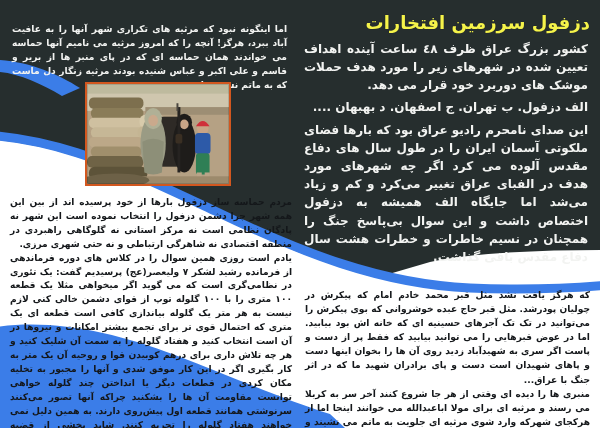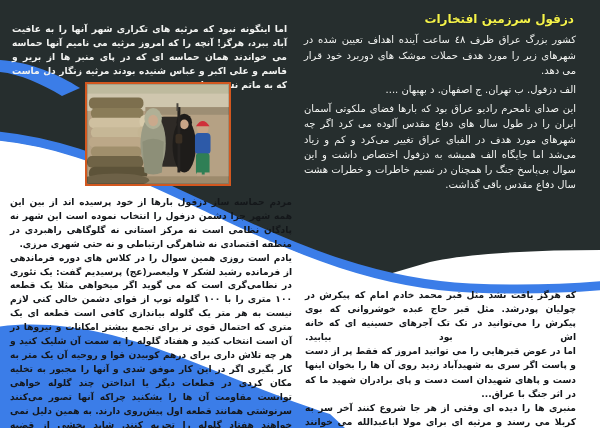--- a/index.html
+++ b/index.html
@@ -28,36 +28,36 @@
   .right-col{
     position:absolute;
     top:12px;
     right:8px;
     width:288px;
     text-align:right;
     direction:rtl;
   }
   .title{
     color:#f5f34a;
-    font-size:12px;
+    font-size:18px;
     font-weight:bold;
     letter-spacing:0px;
-    margin:0 18px 6px 0;
+    margin:0 2px 6px 0;
     text-align:right;
     line-height:1.2;
     text-shadow:0 0 1px rgba(0,0,0,.4);
   }
   .dark-body{
     color:#f2f3f1;
-    font-size:10px;
+    font-size:12px;
     line-height:1.52;
     text-align:justify;
     text-align-last:right;
-    margin:0 16px 4px 0;
-    font-weight:400;
+    margin:0 4px 4px 0;
+    font-weight:700;
   }
   .dark-body.center-ish{
     text-align:justify;
     text-align-last:center;
   }
   .dark-body.rag{
     text-align:center;
     text-align-last:right;
   }
 
@@ -109,21 +109,21 @@
     top:288px;right:10px;
     width:285px;
     color:#14171a;
     font-size:9.1px;
     line-height:1.55;
     text-align:justify;
     text-align-last:right;
     direction:rtl;
     font-weight:700;
   }
-  .right-lower p{margin:0 14px 0 0;}
+  .right-lower p{margin:0 0 0 0;}
   .right-lower p.just{text-align:justify;text-align-last:justify;}
 </style>
 </head>
 <body>
 
 <div class="page">
 
   <svg class="bg-svg" viewBox="0 0 600 428" preserveAspectRatio="none">
     <defs>
       <clipPath id="pageclip">
@@ -231,17 +231,17 @@
 
   </div>
 
   <div class="left-body">
     <p>مردم حماسه ساز دزفول بارها از خود پرسیده اند از بین این همه شهر چرا دشمن دزفول را انتخاب نموده است این شهر نه پادگان  نظامی است نه مرکز استانی نه گلوگاهی راهبردی در منطقه اقتصادی نه شاهرگی ارتباطی و نه حتی شهری مرزی.</p>
     <p>یادم است روزی همین سوال را در کلاس های دوره فرماندهی از فرمانده رشید لشکر ۷ ولیعصر(عج) پرسیدیم گفت: یک تئوری در نظامی‌گری است که می گوید اگر میخواهی مثلا یک قطعه ۱۰۰ متری را با ۱۰۰ گلوله توپ از قوای دشمن خالی کنی لازم نیست به هر متر یک گلوله بیاندازی کافی است قطعه ای یک متری که احتمال قوی تر برای تجمع بیشتر امکانات و نیروها در آن است انتخاب کنید و هفتاد گلوله را به سمت آن شلیک کنید و هر چه تلاش داری برای درهم کوبیدن قوا و روحیه آن یک متر به کار بگیری اگر در این کار موفق شدی و آنها را مجبور به تخلیه مکان کردی در قطعات دیگر یا انداختن چند گلوله خواهی توانست مقاومت آن ها را بشکنید چراکه آنها تصور می‌کنند سرنوشتی همانند قطعه اول پیش‌روی دارند. به همین دلیل نمی خواهند هفتاد گلوله را تجربه کنند. شاید بخشی از قضیه مقاومت شهر دزفول از چنین تئوری پیروی می کند.</p>
   </div>
 
   <div class="right-lower">
     <p class="just">که هرگز یافت نشد مثل قبر محمد خادم امام که پیکرش در چولیان پودرشد. مثل قبر حاج عبده خوشروانی که بوی پیکرش را می‌توانید در تک تک آجرهای حسینیه ای که خانه اش بود بیابید.</p>
-    <p>اما در عوض قبرهایی را می توانید امروز که فقط پر از دست و پاست اگر سری به شهیدآباد زدید روی آن ها را بخوان اینها دست و پاهای شهیدان است دست و پای برادران شهید ما که در اثر جنگ با عراق...</p>
+    <p>اما در عوض قبرهایی را می توانید بیابید که فقط پر از دست و پاست اگر سری به شهیدآباد زدید روی آن ها را بخوان اینها دست و پاهای شهیدان است دست و پای برادران شهید ما که در اثر جنگ با عراق...</p>
     <p>منبری ها را دیده ای وقتی از هر جا شروع کنند آخر سر به کربلا می رسند و مرثیه ای برای مولا اباعبدالله می خوانند اینجا اما از هرکجای شهرکه وارد شوی مرثیه ای جلویت به ماتم می نشیند و تو را به عزاداری زنان و کودکانی می‌خواند که هرگز از خواب شبانه بیدار نشدند .</p>
   </div>
 
 </div>
 
 </body></html>

